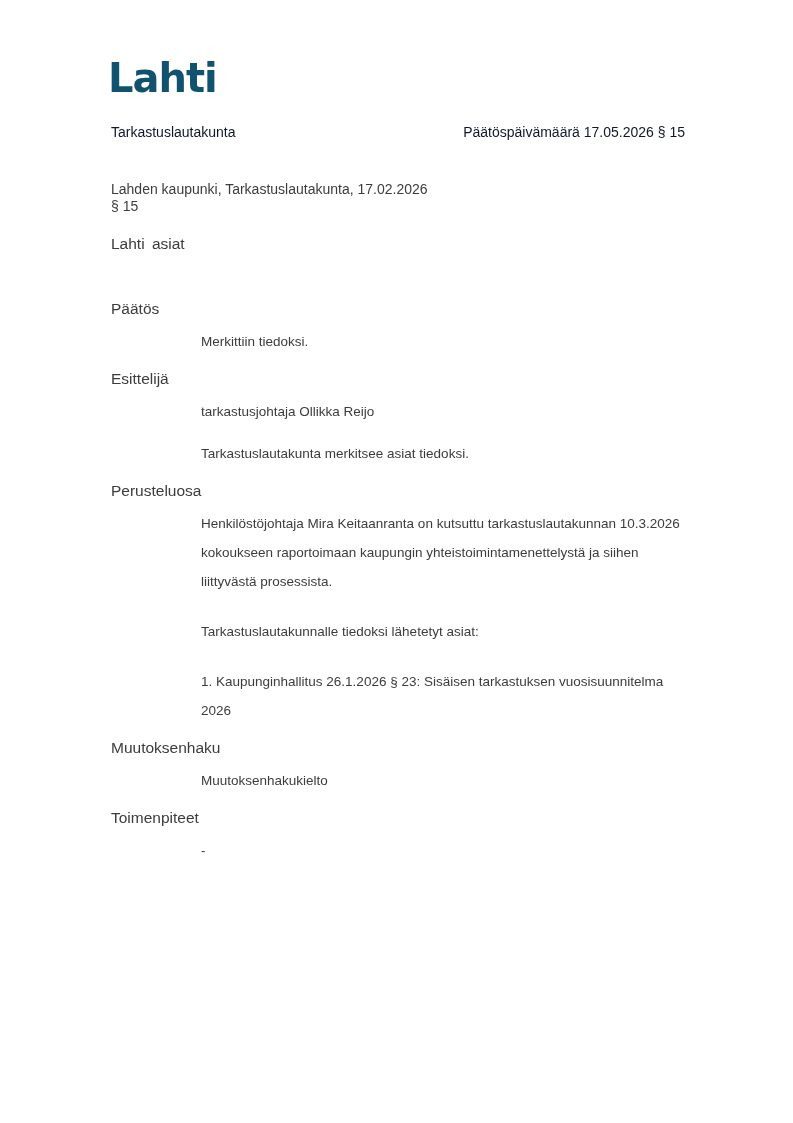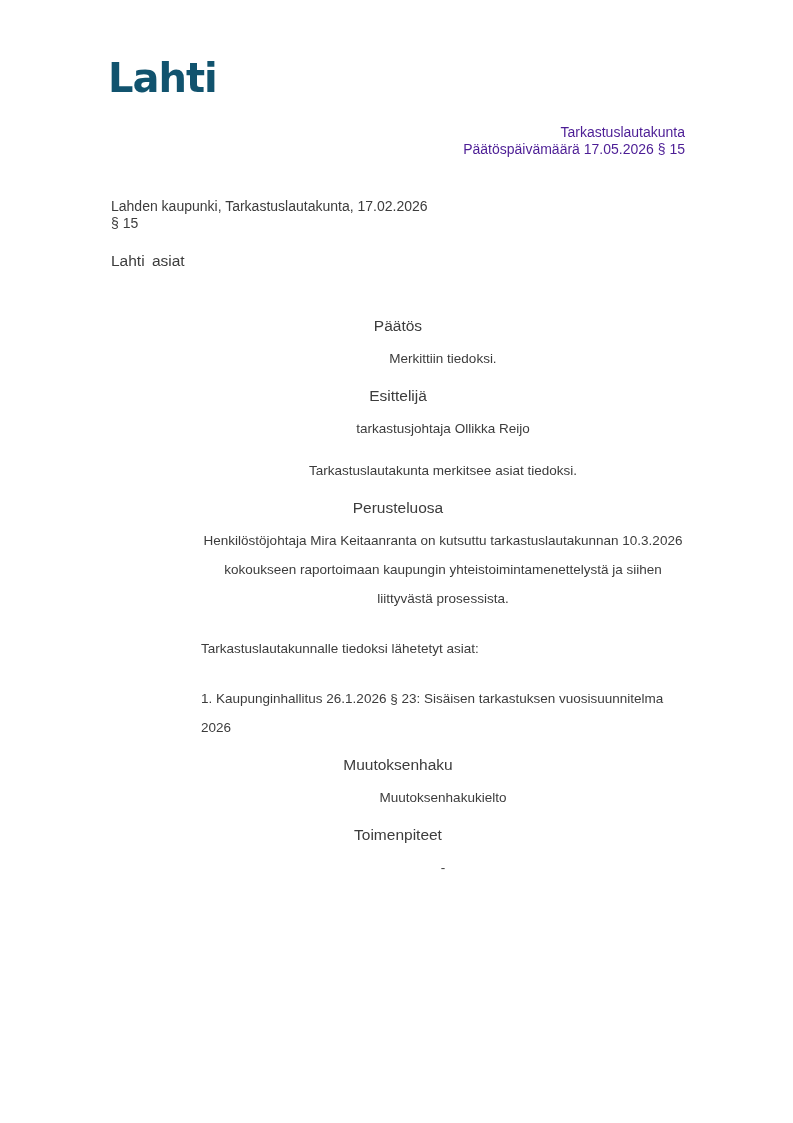--- a/index.html
+++ b/index.html
@@ -21,25 +21,24 @@
     font-weight: bold;
     font-size: 40px;
     line-height: 46px;
     letter-spacing: -1px;
     color: #11536e;
   }
   .doc-header {
     margin-top: 23px;
     display: flex;
     justify-content: space-between;
-    align-items: flex-end;
+    align-items: center;
     font-size: 14px;
     line-height: 17px;
-    color: #4c1d95;
-    flex-direction: column;
+    color: #0f172a;
   }
   .intro-line1 {
     margin-top: 40px;
     font-size: 14px;
     line-height: 17px;
   }
   .intro-line2 {
     font-size: 14px;
     line-height: 17px;
   }
@@ -49,33 +48,32 @@
     line-height: 19px;
     font-weight: normal;
     word-spacing: 3px;
   }
   .section { margin-top: 13px; }
   .section.first { margin-top: 46px; }
   .section-label {
     font-size: 15.5px;
     line-height: 19px;
     font-weight: normal;
-    text-align: center;
   }
   .section-content {
     margin-top: 9px;
     margin-left: 90px;
     max-width: 548px;
   }
   .section-content p {
     font-size: 13.5px;
     line-height: 29px;
     margin-top: 21px;
   }
-  .section-content p:first-child { margin-top: 0; text-align: center; }
+  .section-content p:first-child { margin-top: 0; }
 </style>
 </head>
 <body>
 
 <div class="page">
 
   <div class="logo">Lahti</div>
 
   <div class="doc-header">
     <span>Tarkastuslautakunta</span>

